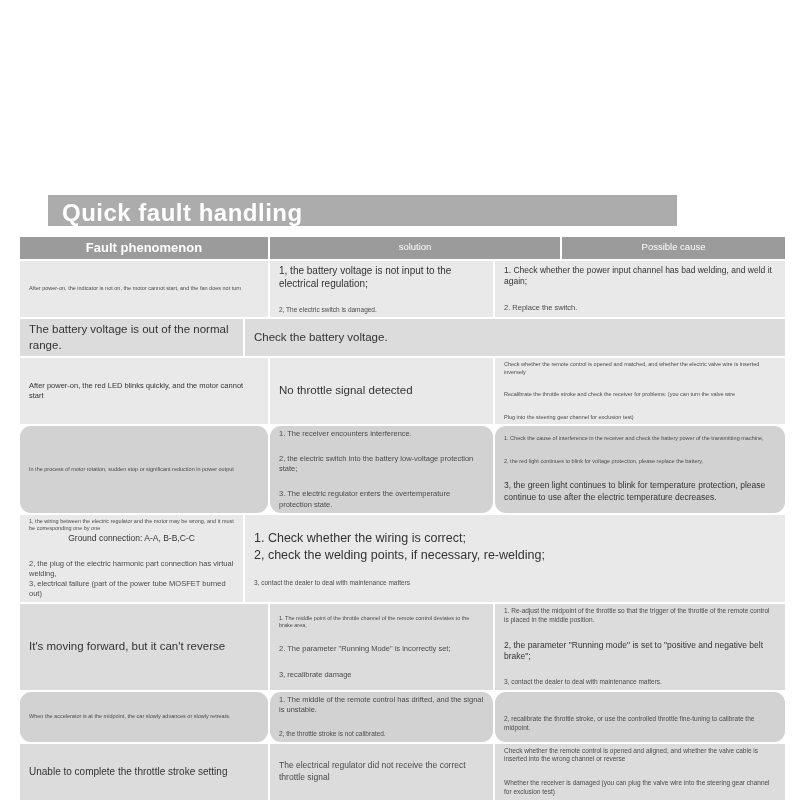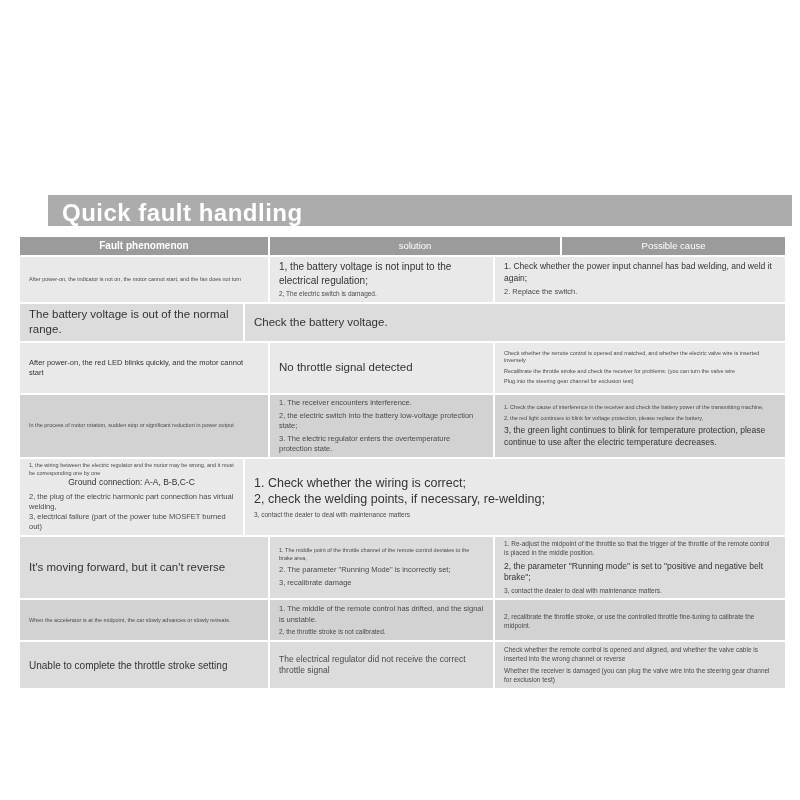--- a/index.html
+++ b/index.html
@@ -1,45 +1,45 @@
 <!DOCTYPE html>
 <html><head>
 <meta charset="utf-8">
 <style>
   *{box-sizing:border-box;}
   html,body{margin:0;padding:0;}
   body{width:800px;height:800px;background:#fff;font-family:"Liberation Sans",sans-serif;color:#4a4a4a;}
   .page{position:relative;width:800px;height:800px;background:#fff;overflow:hidden;}
 
-  .title-bar{position:absolute;left:48px;top:195px;width:744px;height:31px;background:#acacac;
+  .title-bar{position:absolute;left:48px;top:195px;width:629px;height:31px;background:#acacac;
     display:flex;align-items:center;padding:7px 0 2px 14px;}
   .title-text{color:#ffffff;font-size:24px;font-weight:bold;letter-spacing:.5px;}
 
   .tbl{position:absolute;left:20px;top:237px;width:765px;display:flex;flex-direction:column;gap:2px;}
   .row{display:flex;gap:2px;}
   .cell{padding:3px 9px;display:flex;flex-direction:column;justify-content:center;}
   .c1{width:248px;flex:none;}
   .c2{width:223px;flex:none;}
   .c3{flex:1;}
 
   .hdr .cell{background:#9b9b9b;color:#fff;align-items:center;justify-content:center;padding:2px;min-height:18px;}
-  .hdr .h1{font-size:10px;font-weight:bold;}
+  .hdr .h1{font-size:13px;font-weight:bold;}
   .hdr .h2,.hdr .h3{font-size:9.5px;}
 
   .l  .cell{background:#e9e9e9;}
   .m  .cell{background:#dcdcdc;}
-  .dk .cell{background:#d2d2d2;}
+  .dk .cell{background:#d2d2d2;border-radius:11px;}
 
   p{margin:0;padding:0;line-height:1.35;}
   .f5{font-size:5.5px;} .f6{font-size:6.5px;} .f7{font-size:7.5px;} .f8{font-size:8.5px;}
   .f10{font-size:10px;} .f11{font-size:11.5px;} .f12{font-size:12.5px;}
   .d{color:#333333;}
   .b{font-weight:bold;}
   .ctr{text-align:center;}
-  .mt{margin-top:3px;}
+  .mt{margin-top:15px;}
 
   .r0{min-height:42px;} .r1{min-height:37px;} .r2{min-height:50px;} .r3{min-height:57px;}
   .r4{min-height:63px;} .r5{min-height:60px;} .r6{min-height:40px;} .r7{min-height:46px;}
 </style>
 </head>
 <body>
 
 <div class="page">
 
   <div class="title-bar">

